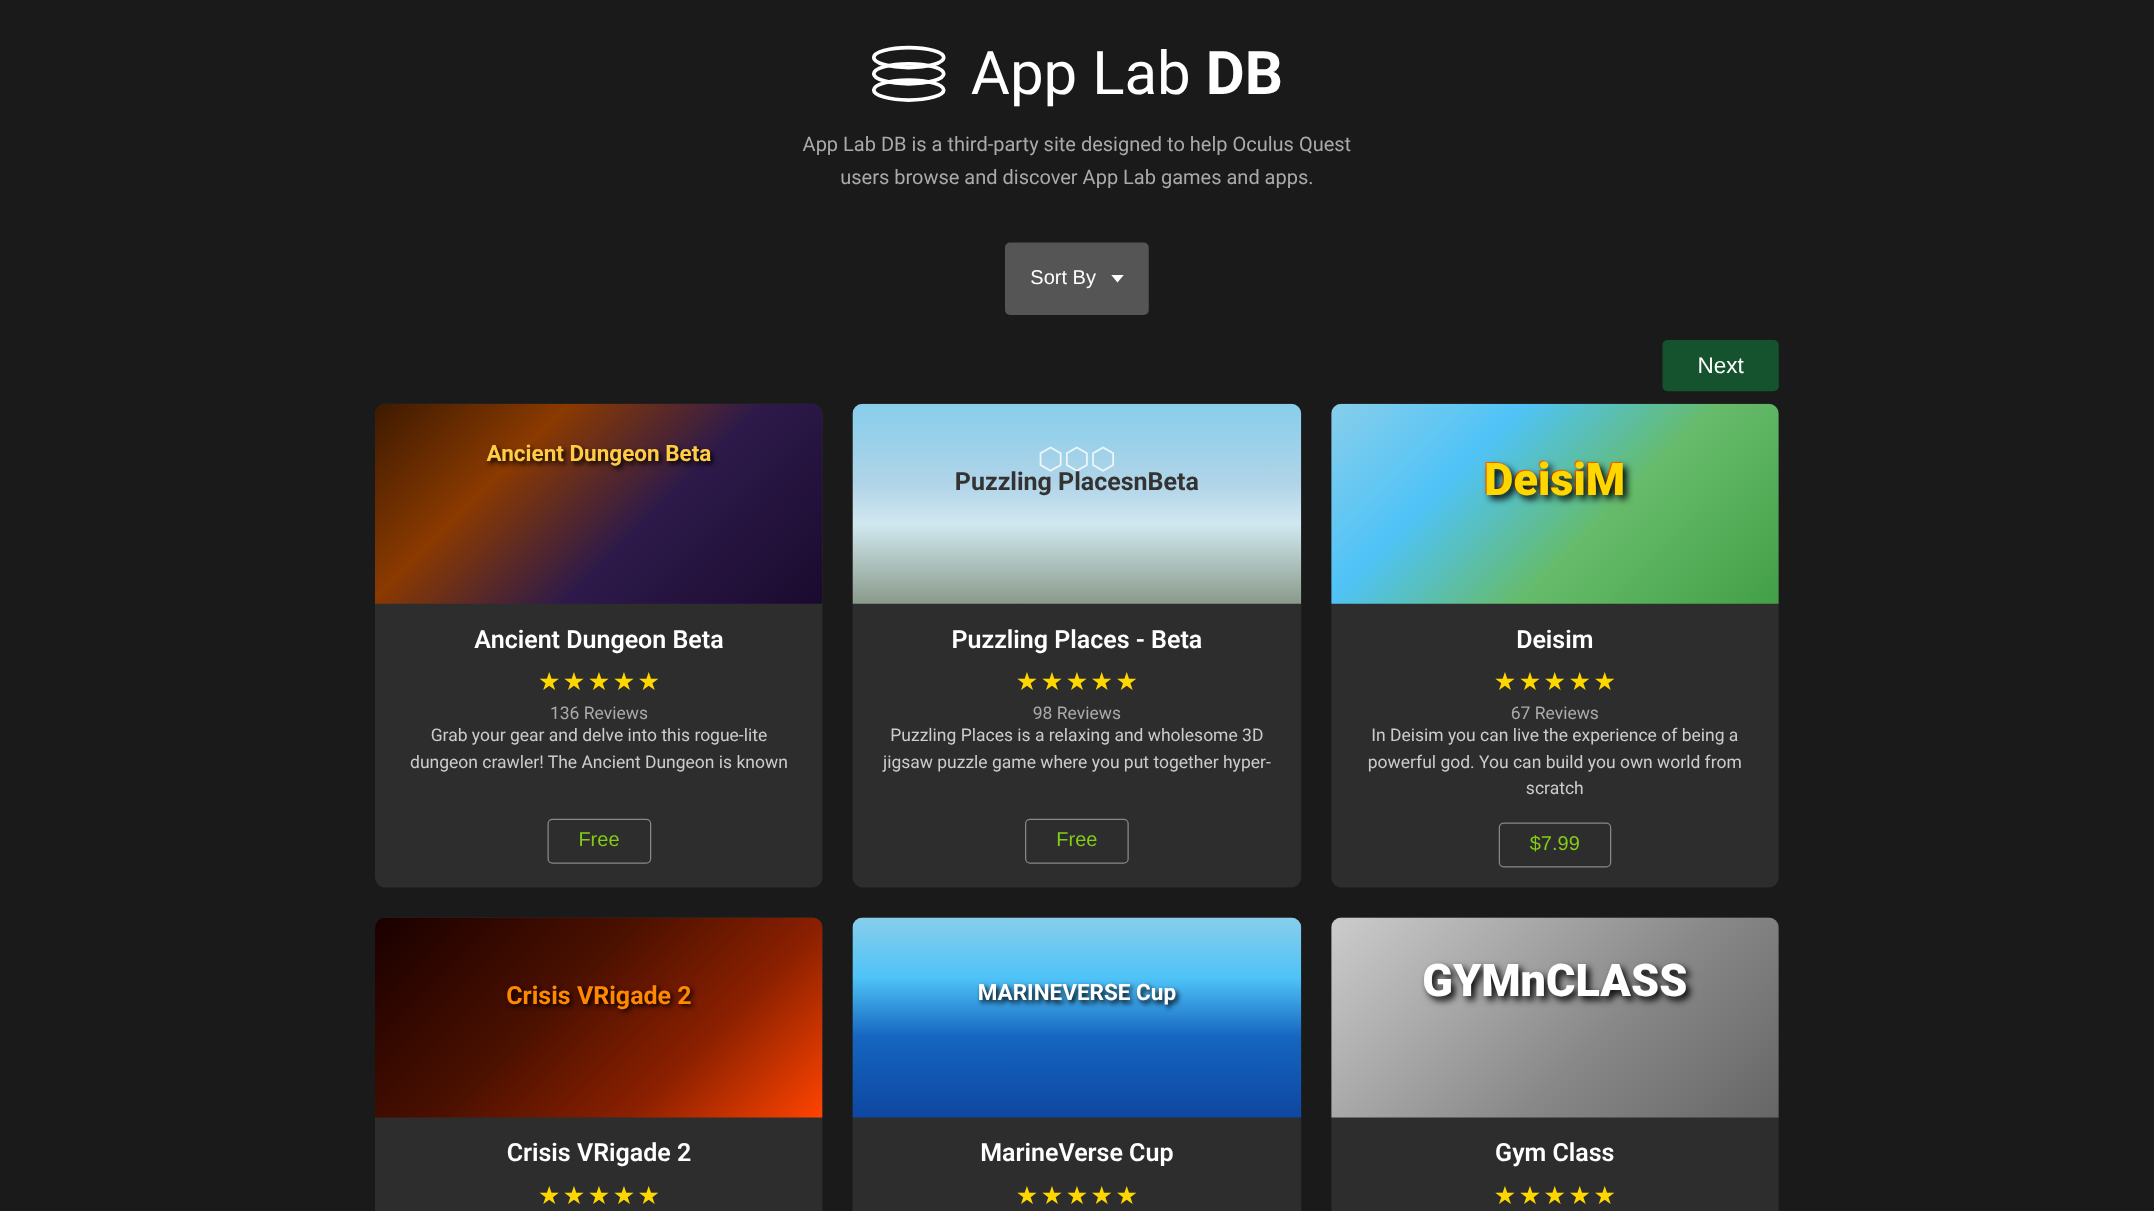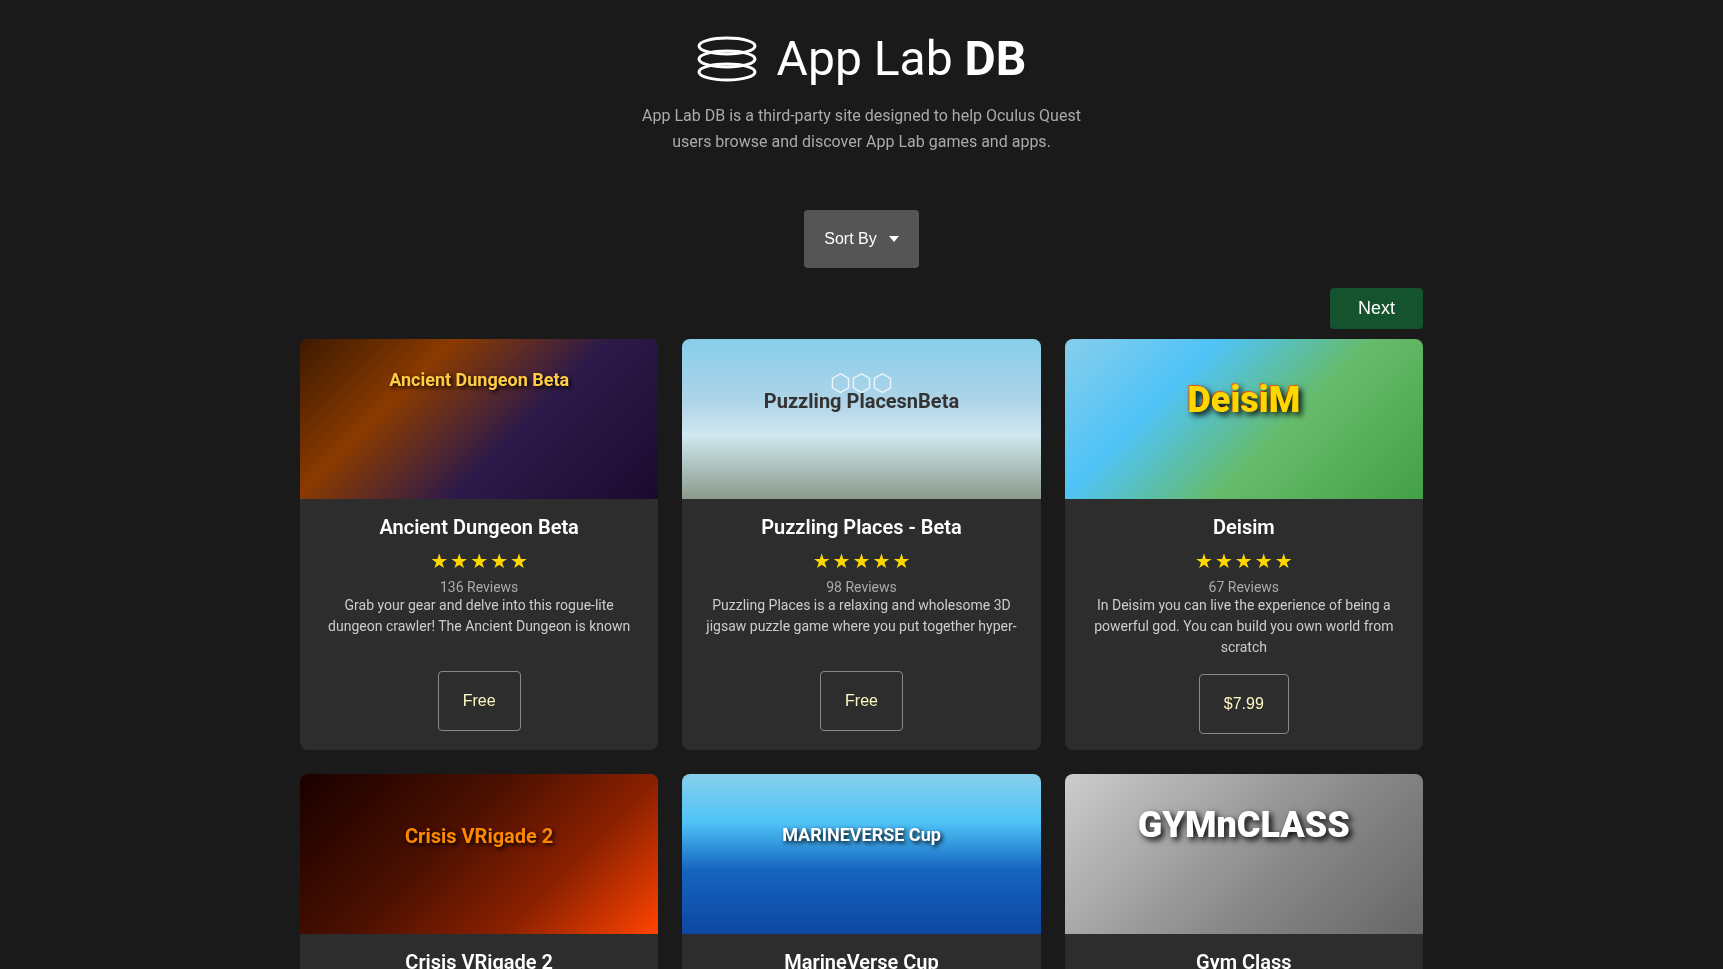--- a/index.html
+++ b/index.html
@@ -30,21 +30,21 @@
       font-weight: 400;
       color: #ffffff;
     }
     .logo-text strong {
       font-weight: 700;
     }
     .subtitle {
       color: #aaaaaa;
       font-size: 16px;
       line-height: 1.6;
-      margin-bottom: 36px;
+      margin-bottom: 20px;
     }
     .sort-bar {
       display: flex;
       justify-content: center;
       margin-bottom: 20px;
     }
     .sort-button {
       background-color: #555555;
       color: #ffffff;
       border: none;
@@ -241,23 +241,23 @@
     }
     .description {
       color: #cccccc;
       font-size: 14px;
       line-height: 1.5;
       margin-bottom: 16px;
       min-height: 60px;
     }
     .price-button {
       background-color: transparent;
-      color: #fef9c3;
+      color: #84cc16;
       border: 1px solid #888888;
-      padding: 20px 24px;
+      padding: 8px 24px;
       border-radius: 4px;
       font-size: 16px;
       cursor: pointer;
     }
     .chevron {
       display: inline-block;
       width: 0;
       height: 0;
       border-left: 5px solid transparent;
       border-right: 5px solid transparent;

